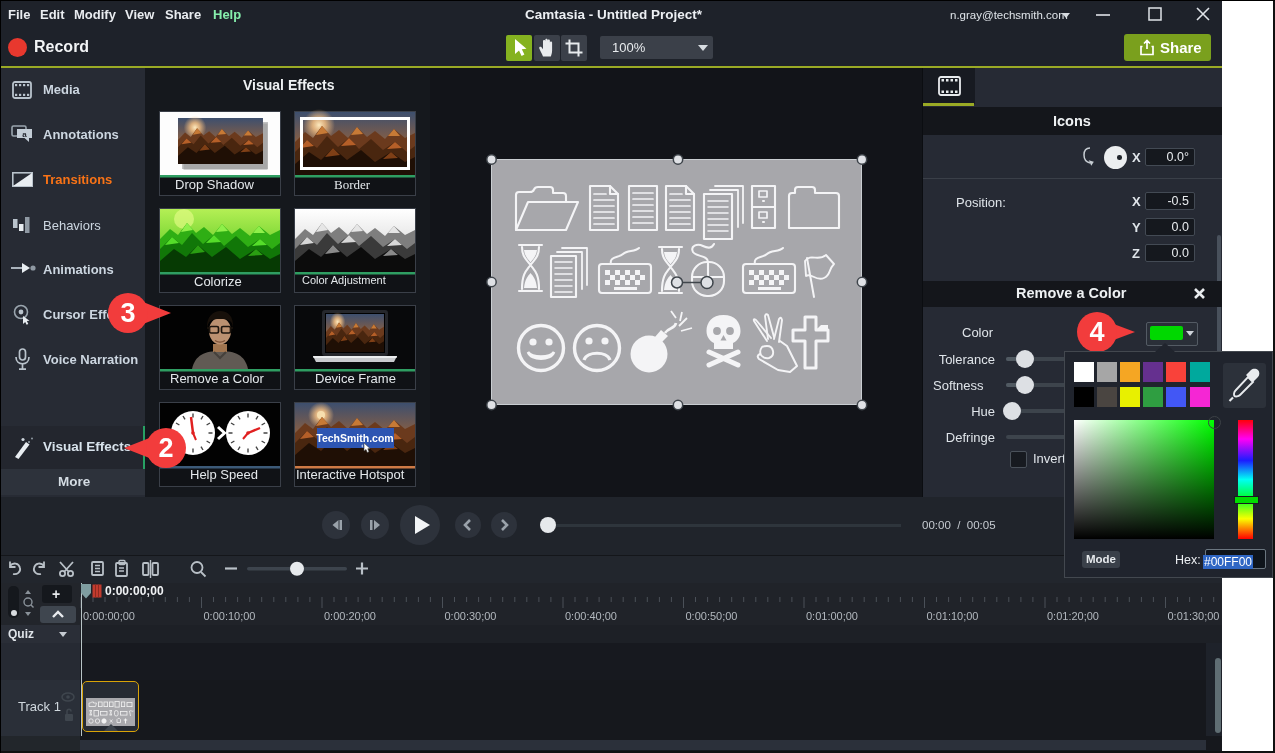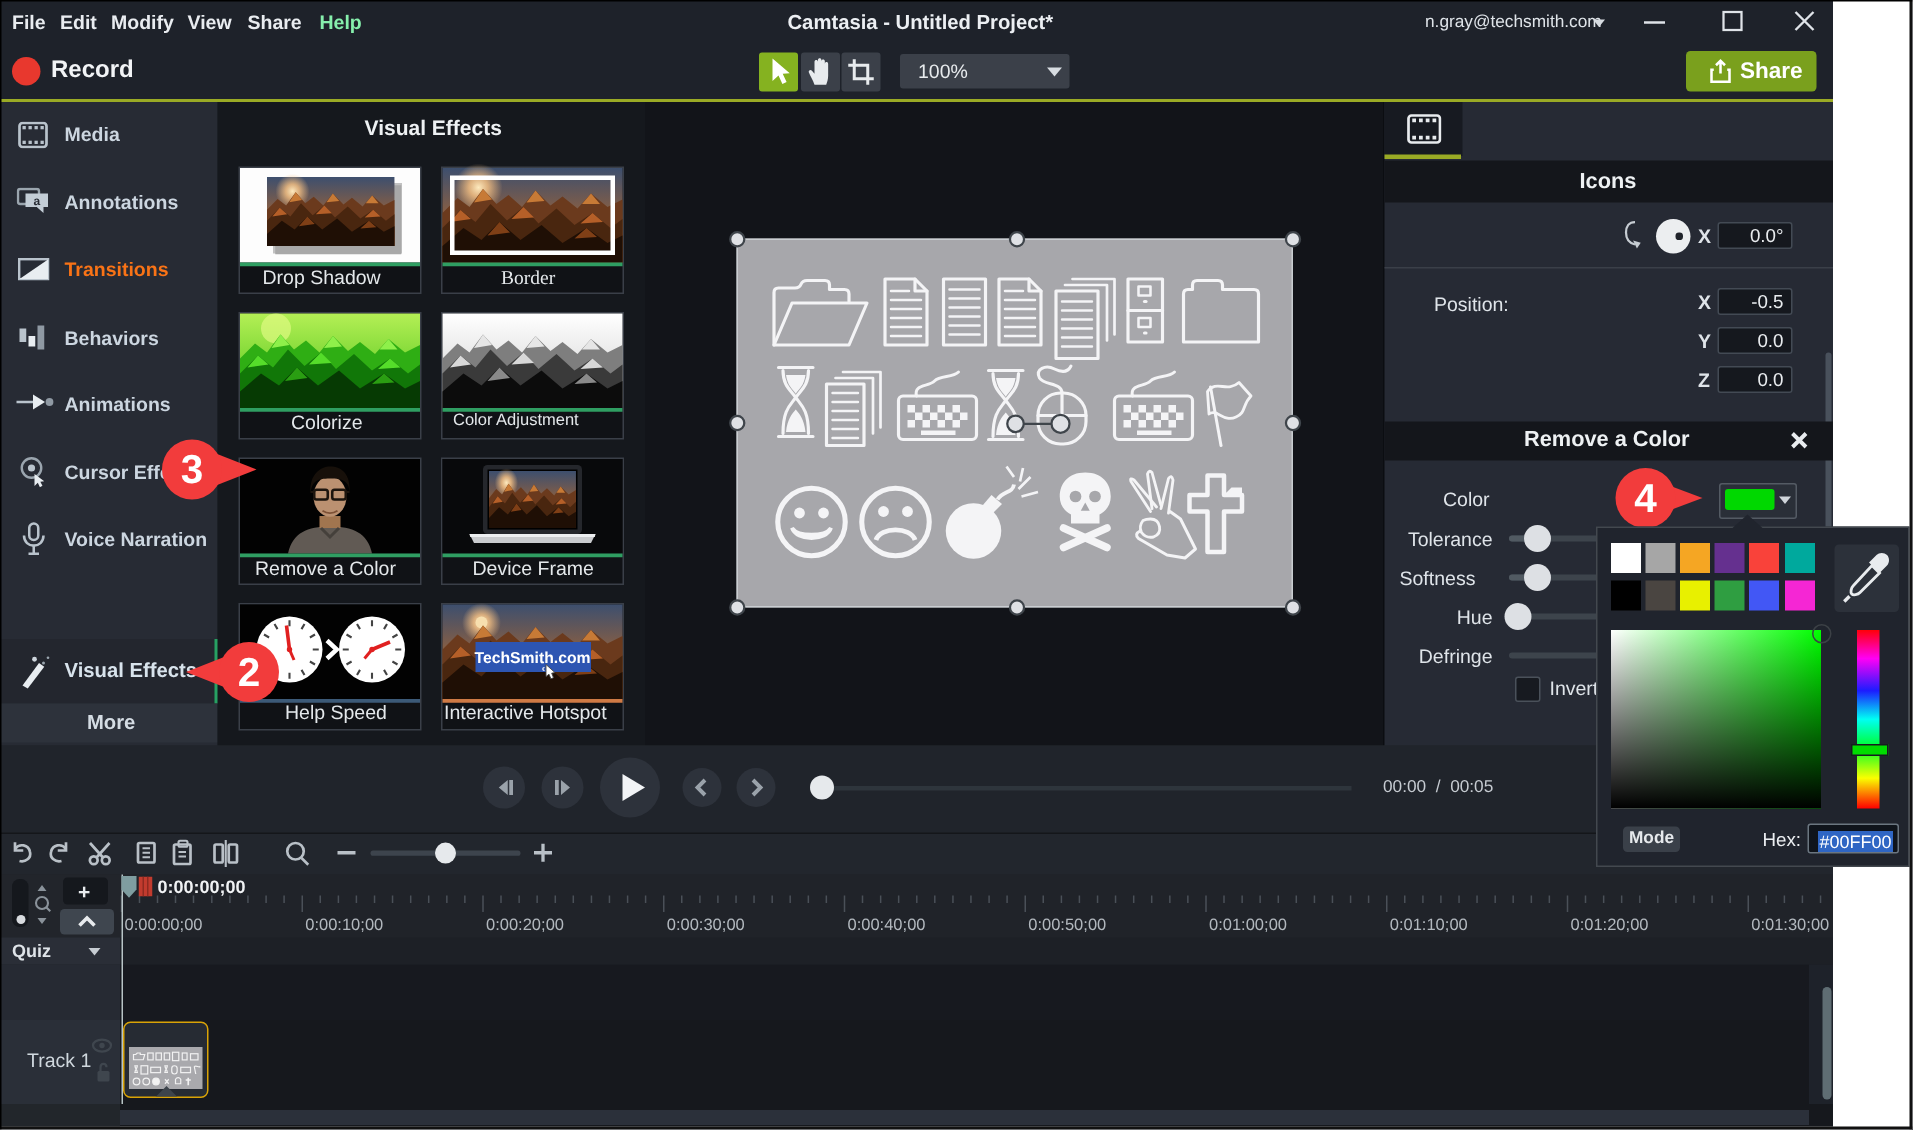--- a/index.html
+++ b/index.html
@@ -85,21 +85,21 @@
 <svg class="abs" style="left:12px;top:172px;" width="21" height="15" viewBox="0 0 21 15">
       <rect x="0.8" y="0.8" width="19.4" height="13.4" fill="none" stroke="#b9c3cc" stroke-width="1.6"></rect>
       <path d="M1 14 L20 1 L20 14 Z" fill="#e8edf1"></path>
     </svg>
 <div class="txt" style="left:43px;top:172px;font-size:13px;font-weight:700;color:#f97316;">Transitions</div>
 <svg class="abs" style="left:12px;top:215px;" width="20" height="20" viewBox="0 0 20 20">
       <rect x="1" y="4" width="4.5" height="9" fill="#b9c3cc"></rect>
       <rect x="7" y="9" width="4.5" height="7" fill="#e8edf1"></rect>
       <rect x="13" y="2" width="4.5" height="16" fill="#8f99a3"></rect>
     </svg>
-<div class="txt" style="left:43px;top:218px;font-size:13px;font-weight:700;color:#ccd6e0;">Behaviors</div>
+<div class="txt" style="left:43px;top:218px;font-size:13px;font-weight:400;color:#ccd6e0;">Behaviors</div>
 <svg class="abs" style="left:10px;top:261px;" width="26" height="14" viewBox="0 0 26 14">
       <path d="M1 7 L14 7" stroke="#b9c3cc" stroke-width="1.8"></path>
       <path d="M12 2 L20 7 L12 12 Z" fill="#e8edf1"></path>
       <circle cx="23" cy="7" r="2.6" fill="#8f99a3"></circle>
     </svg>
 <div class="txt" style="left:43px;top:262px;font-size:13px;font-weight:700;color:#ccd6e0;">Animations</div>
 <svg class="abs" style="left:12px;top:304px;" width="21" height="21" viewBox="0 0 21 21">
       <circle cx="9" cy="8" r="6.5" fill="none" stroke="#9aa5ae" stroke-width="1.6"></circle>
       <circle cx="9" cy="8" r="2.4" fill="#b9c3cc"></circle>
       <path d="M11 12 L11 20 L13.2 17.9 L14.6 20.8 L16.3 19.9 L14.9 17.1 L17.5 16.8 Z" fill="#e8edf1"></path>
@@ -678,20 +678,20 @@
   <path d="M23 12 L28 7 C29.8 5.2 33.2 5.2 35 7 C36.8 8.8 36.8 12.2 35 14 L30 19 L28.5 17.5 L24.5 13.5 Z" fill="#e8ebee"></path>
   <path d="M10 34.5 L6.5 38" stroke="#e8ebee" stroke-width="2.2"></path>
  </svg>
  <div class="abs" style="left:9.3px;top:68px;width:140px;height:119px;background:linear-gradient(to right,#ffffff,#00ff00);"></div>
  <div class="abs" style="left:9.3px;top:68px;width:140px;height:119px;background:linear-gradient(to top,#000000,rgba(0,0,0,0));"></div>
  <div class="abs" style="left:143px;top:63.5px;width:11px;height:11px;border-radius:50%;border:1.6px solid #3c4146;"></div>
  <div class="abs" style="left:172.8px;top:68px;width:15px;height:119px;background:linear-gradient(to bottom,#ff0008,#ff00f5 16%,#1c1cff 34%,#00fff3 50%,#00ff2a 66%,#faff00 83%,#ff0000 100%);"></div>
  <div class="abs" style="left:168.5px;top:143.5px;width:23px;height:6px;background:#00dc00;border:1.6px solid #171b20;"></div>
  <div class="abs" style="left:17px;top:199px;width:38px;height:17px;background:#3a4049;border-radius:3px;color:#e6e9ec;font-size:11.5px;font-weight:700;text-align:center;line-height:17px;">Mode</div>
  <div class="txt" style="left:110px;top:201px;font-size:12.5px;color:#eceff2;">Hex:</div>
- <div class="abs" style="left:140px;top:196.5px;width:61px;height:20px;background:#0f141b;border:1.5px solid #6b7680;border-radius:2px;box-sizing:border-box;text-align:right;">
+ <div class="abs" style="left:140px;top:196.5px;width:61px;height:20px;background:#0f141b;border:1.5px solid #6b7680;border-radius:2px;box-sizing:border-box;">
   <span style="position:relative;top:2px;right:3px;background:#2f66c4;color:#fff;font-size:12px;font-family:'Liberation Sans',sans-serif;padding:0 1px;">#00FF00</span>
  </div>
 </div>
 <div class="edgeR"></div>
 <div class="edgeB"></div>
 <div class="edgeL"></div>
 <div class="edgeT"></div>
 
 </body></html>

